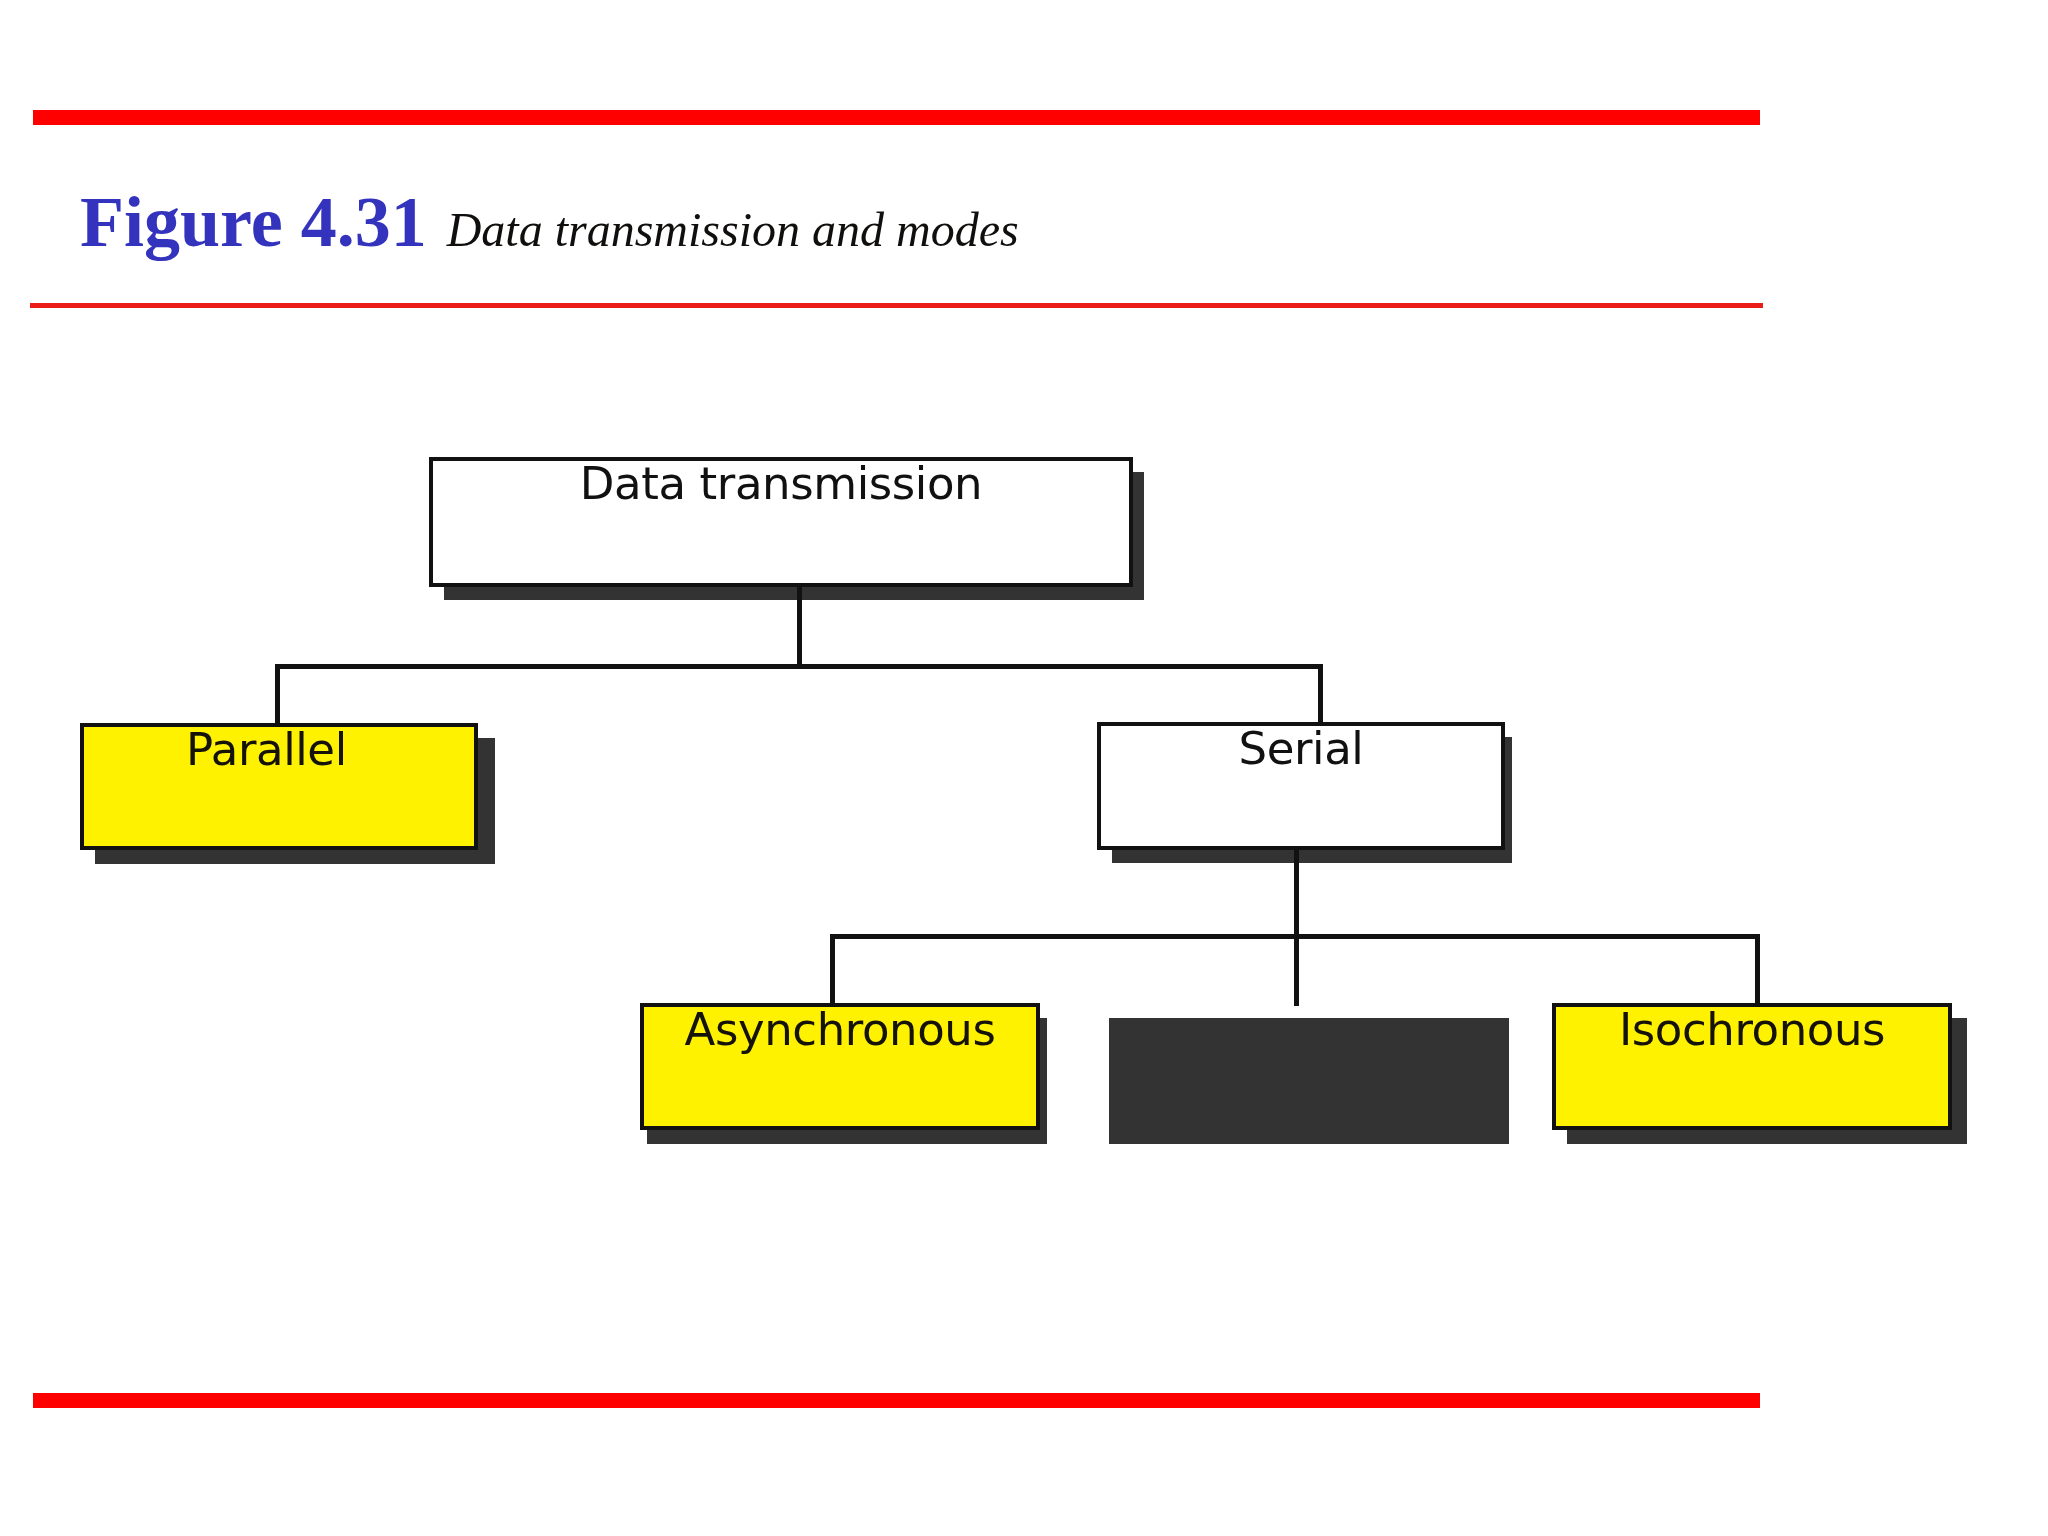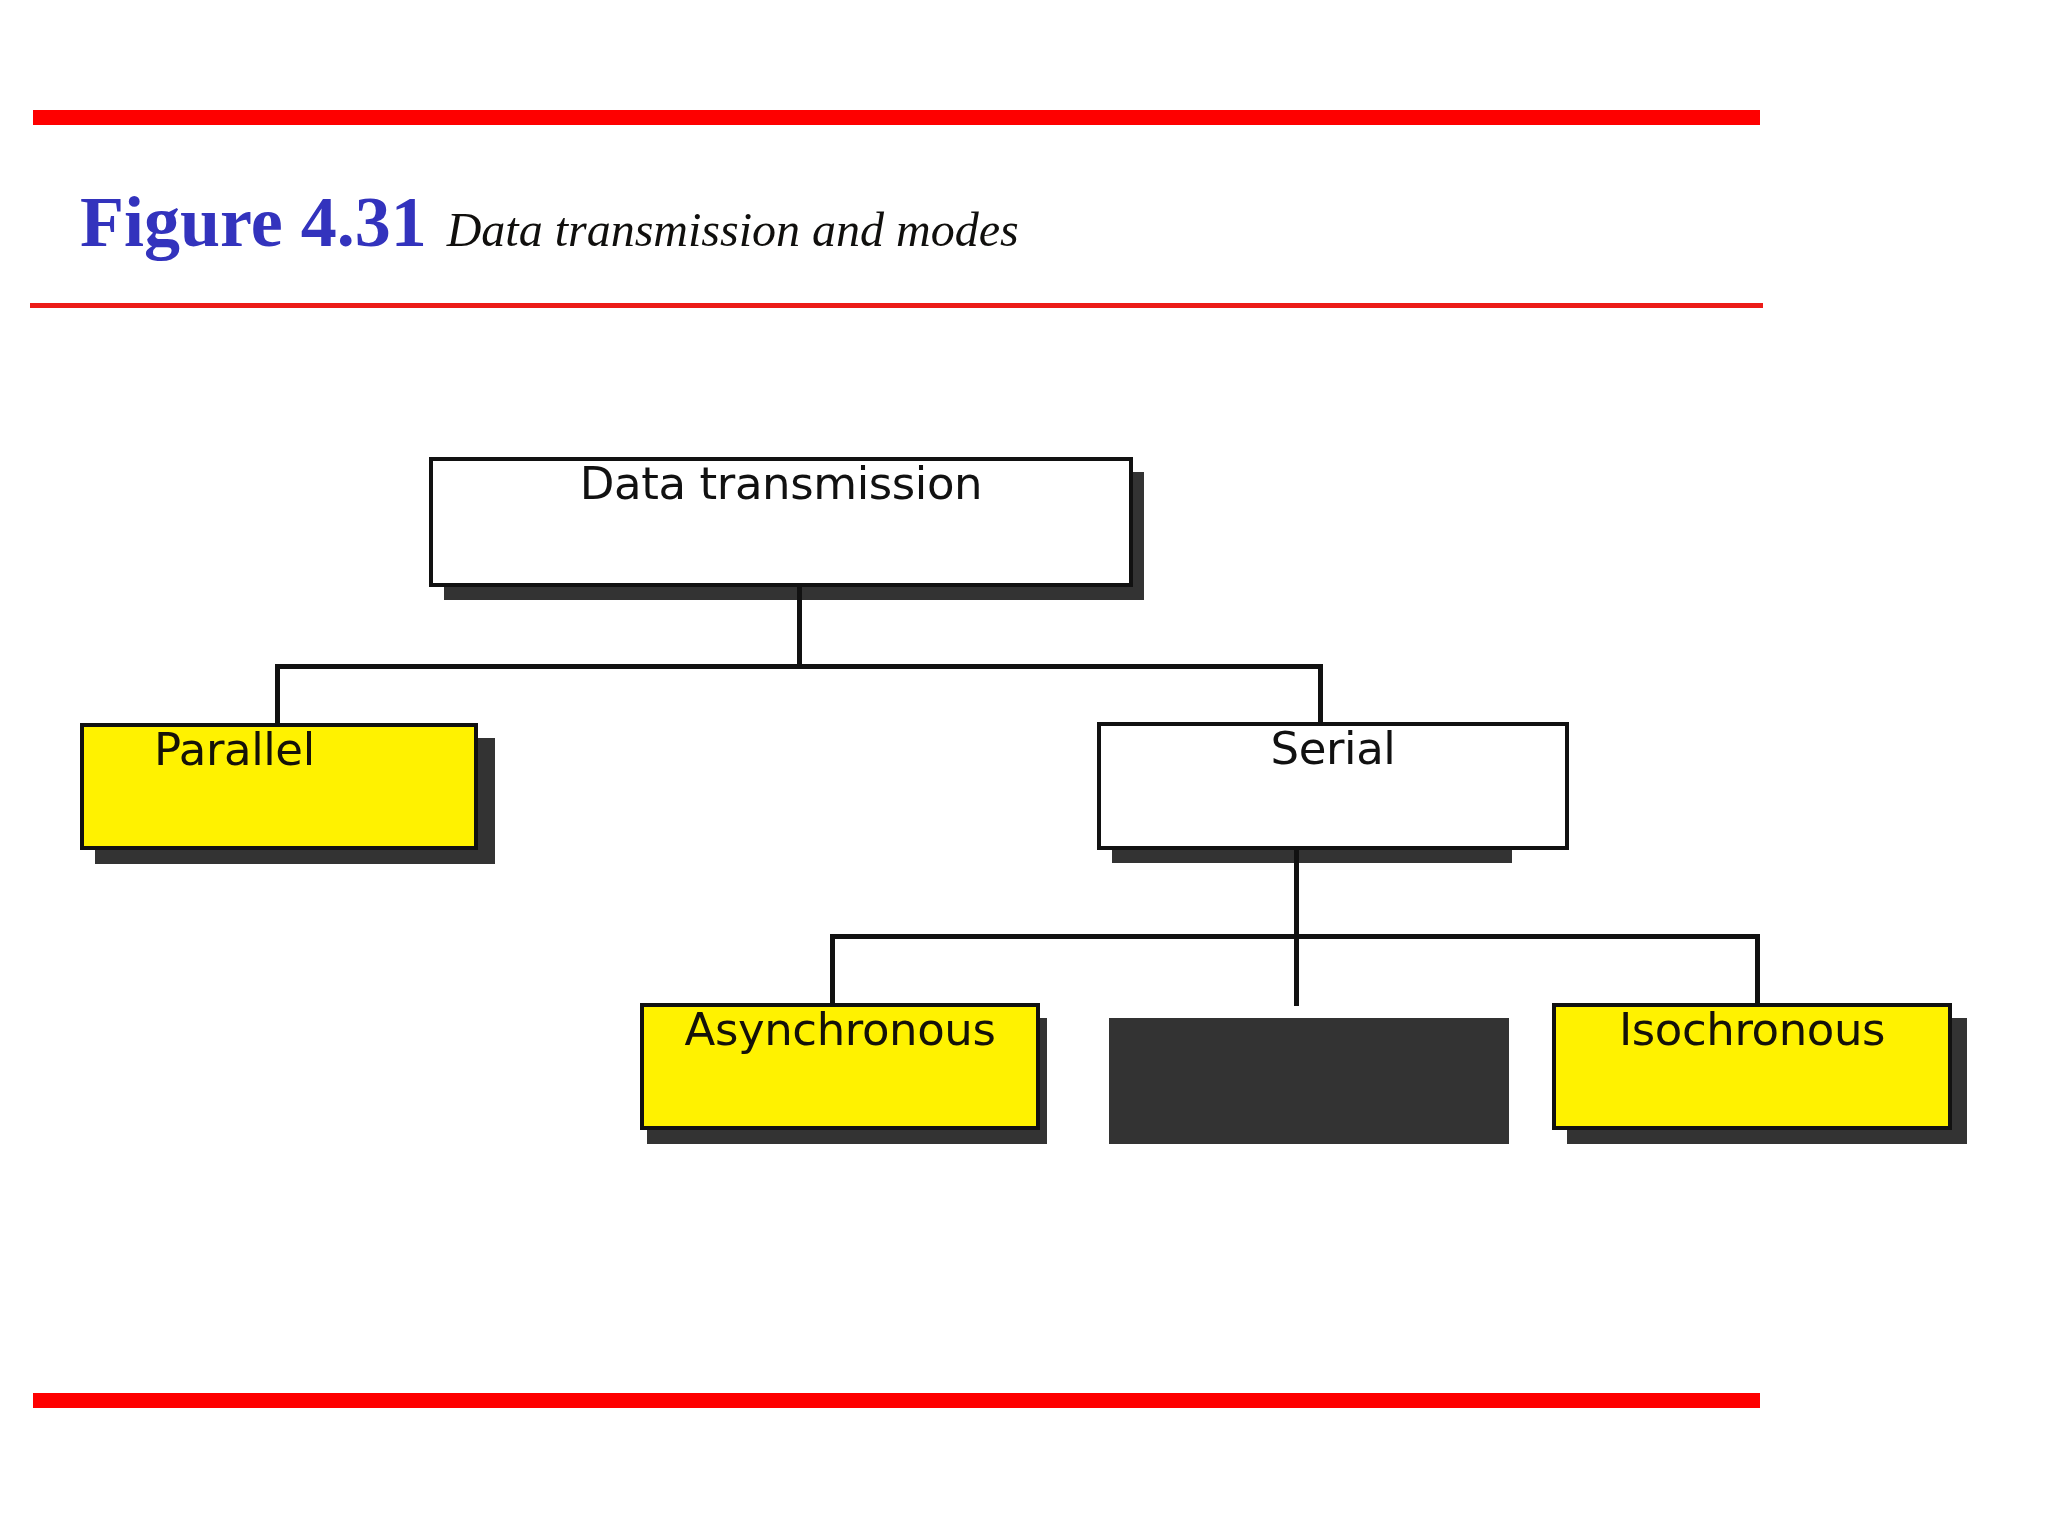--- a/index.html
+++ b/index.html
@@ -143,26 +143,26 @@
   <div class="line" style="left:830px; top:934px; width:5px; height:72px;"></div>
   <div class="line" style="left:1294px; top:934px; width:5px; height:72px;"></div>
   <div class="line" style="left:1755px; top:934px; width:5px; height:72px;"></div>
 
   <div class="shadow" style="left:444px; top:472px; width:700px; height:128px;"></div>
   <div class="node" style="left:429px; top:457px; width:704px; height:130px;">
     <span class="label">Data transmission</span>
   </div>
 
   <div class="shadow" style="left:95px; top:738px; width:400px; height:126px;"></div>
-  <div class="node yellow" style="left:80px; top:723px; width:398px; height:127px; justify-content:flex-start; padding-left:70px;">
+  <div class="node yellow" style="left:80px; top:723px; width:398px; height:127px; justify-content:flex-start; padding-left:102px;">
     <span class="label">Parallel</span>
   </div>
 
   <div class="shadow" style="left:1112px; top:737px; width:400px; height:126px;"></div>
-  <div class="node" style="left:1097px; top:722px; width:472px; height:128px;">
+  <div class="node" style="left:1097px; top:722px; width:408px; height:128px;">
     <span class="label">Serial</span>
   </div>
 
   <div class="shadow" style="left:647px; top:1018px; width:400px; height:126px;"></div>
   <div class="node yellow" style="left:640px; top:1003px; width:400px; height:127px;">
     <span class="label">Asynchronous</span>
   </div>
 
   <div class="shadow" style="left:1109px; top:1018px; width:400px; height:126px;"></div>
 

